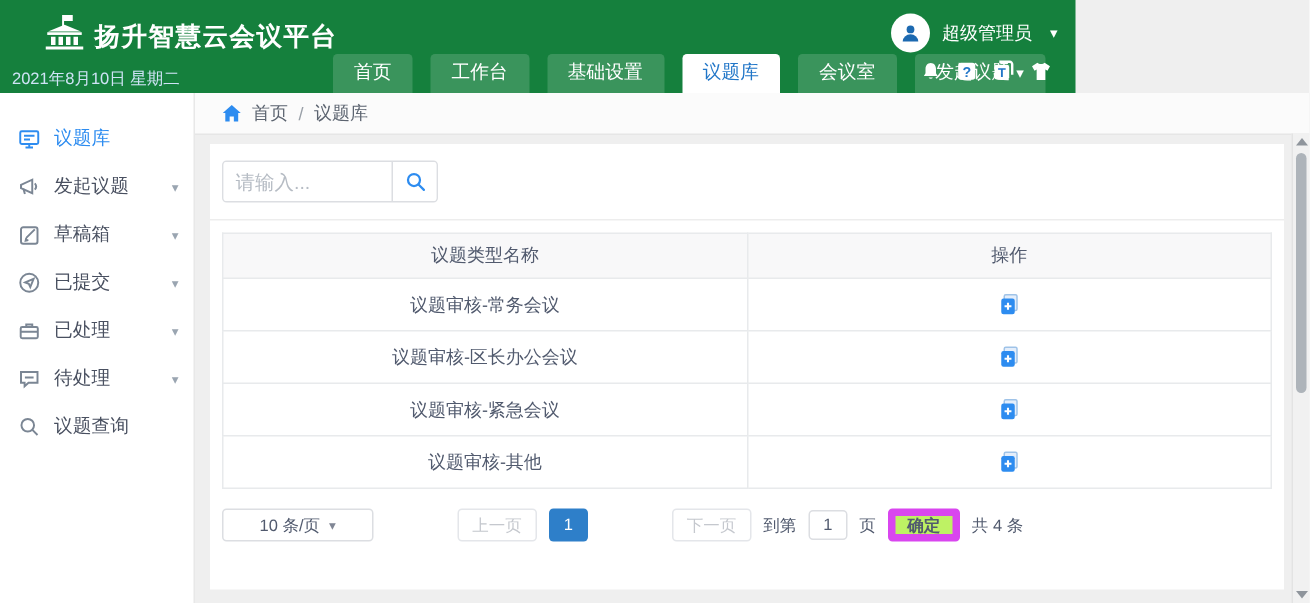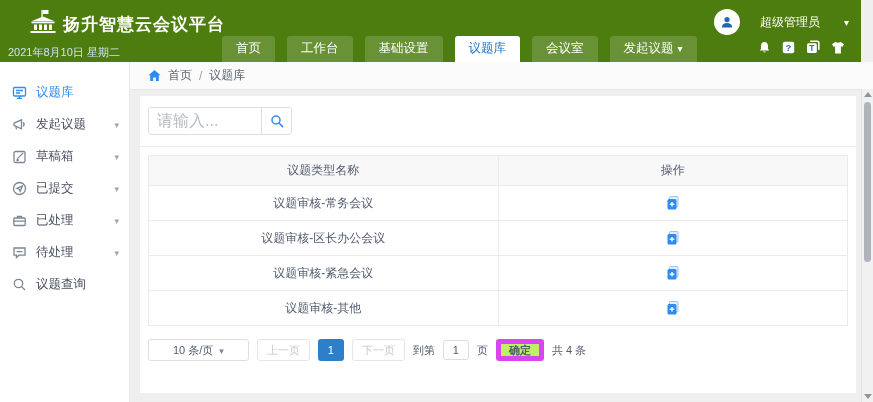--- a/index.html
+++ b/index.html
@@ -1,31 +1,31 @@
 <!DOCTYPE html>
 <html><head>
 <meta charset="utf-8">
 <style>
   * { margin:0; padding:0; box-sizing:border-box; }
   html,body { width:873px; height:402px; overflow:hidden;
     font-family:"Liberation Sans","DejaVu Sans",sans-serif; }
   body { position:relative; background:#efefef; }
 
   
-  .header { position:absolute; left:0; top:0; width:861px; height:62px; background:#4d7c0f; }
+  .header { position:absolute; left:0; top:0; width:717px; height:62px; background:#15803d; }
   .logo { position:absolute; left:25px; top:8px; }
   .app-title { position:absolute; left:63px; top:13px; font-size:17px; font-weight:600;
     color:#fff; letter-spacing:1px; }
   .hdate { position:absolute; left:8px; top:45px; font-size:11px; color:#cfe3f6; }
   .tabs { position:absolute; left:222px; bottom:0; display:flex; gap:12px; }
   .tab { padding:4px 14px 5px; font-size:12.5px; color:#fff; background:rgba(255,255,255,.16);
     border-radius:3px 3px 0 0; cursor:pointer; white-space:nowrap; }
   .tab.active { background:#fff; color:#2176c8; }
   .caret::after { content:"▾"; font-size:10px; margin-left:4px; }
-  .user { position:absolute; right:12px; top:9px; display:flex; align-items:center; gap:20px;
+  .user { position:absolute; right:12px; top:9px; display:flex; align-items:center; gap:8px;
     color:#fff; font-size:12px; cursor:pointer; }
   .avatar { width:26px; height:26px; border-radius:50%; background:#fff;
     display:flex; align-items:center; justify-content:center; }
   .hicons { position:absolute; right:16px; top:40px; display:flex; align-items:center; gap:11px; }
   .hicons svg { display:block; cursor:pointer; }
 
   
   .sidebar { position:absolute; left:0; top:62px; width:130px; bottom:0; background:#fff;
     border-right:1px solid #e8e8e8; padding-top:14px; }
   .side-item { height:32px; display:flex; align-items:center; gap:9px; padding:0 10px 0 12px;
@@ -40,39 +40,39 @@
   .main { position:absolute; left:130px; top:62px; right:0; bottom:0; background:#efefef; }
   .breadcrumb { height:28px; background:#fbfbfb; border-bottom:1px solid #e6e6e6;
     display:flex; align-items:center; gap:7px; padding-left:18px; font-size:12px; color:#5c6470; }
   .bc-sep { color:#9aa0a8; }
   .bc-link { cursor:pointer; }
 
   .card { position:absolute; left:10px; top:34px; right:17px; bottom:9px; background:#fff; }
   .search-row { padding:11px 8px; border-bottom:1px solid #ededed; }
   .search-group { display:inline-flex; border:1px solid #dcdee2; border-radius:3px; height:28px;
     overflow:hidden; background:#fff; }
-  .search-group input { border:none; outline:none; width:112px; padding:0 8px; font-size:16px;
+  .search-group input { border:none; outline:none; width:112px; padding:0 8px; font-size:13px;
     color:#a21caf; }
   .search-group input::placeholder { color:#b6bcc4; }
   .search-btn { width:30px; border:none; border-left:1px solid #dcdee2; background:#fff;
     display:flex; align-items:center; justify-content:center; cursor:pointer; }
 
   table.grid { width:calc(100% - 16px); margin:8px; border-collapse:collapse; font-size:12px;
     color:#515a6e; }
   .grid th { background:#f8f8f9; height:30px; font-weight:normal; border:1px solid #e8eaec; }
   .grid td { height:35px; text-align:center; border:1px solid #e8eaec; }
   .grid th:first-child, .grid td:first-child { width:50%;margin-top:48px; }
   .op-btn { display:inline-flex; cursor:pointer; vertical-align:middle; }
 
   .pager { display:flex; align-items:center; gap:8px; margin:13px 8px; font-size:11px; color:#515a6e; }
   .psel { display:inline-flex; align-items:center; gap:6px; border:1px solid #dcdee2;
     border-radius:3px; padding:0 24px; height:22px; background:#fff; cursor:pointer; }
   .psel-caret::after { content:"▾"; font-size:9px; color:#808695; }
   .pbtn { height:22px; padding:0 9px; border:1px solid #e4e6ea; border-radius:3px; background:#fff;
-    color:#c5c8ce; display:flex; align-items:center; cursor:pointer; }
+    color:#c5c8ce; display:flex; align-items:center; cursor:pointer;margin-left:48px; }
   .pcur { height:22px; min-width:26px; border-radius:3px; background:#2e7fc9; color:#fff;
     display:flex; align-items:center; justify-content:center; cursor:pointer; }
   .pgoto-input { width:26px; height:20px; border:1px solid #dcdee2; border-radius:3px;
     text-align:center; font-size:11px; color:#515a6e; outline:none; }
   .pok { height:22px; padding:0 8px; border:5px solid #d946ef; border-radius:3px; background:#bef264;
     color:#515a6e; font-weight:bold; display:flex; align-items:center; cursor:pointer; }
 
   
   .scrollbar { position:absolute; right:0; top:27px; width:12px; bottom:0; background:#f1f1f1;
     border-left:1px solid #e3e3e3; }

